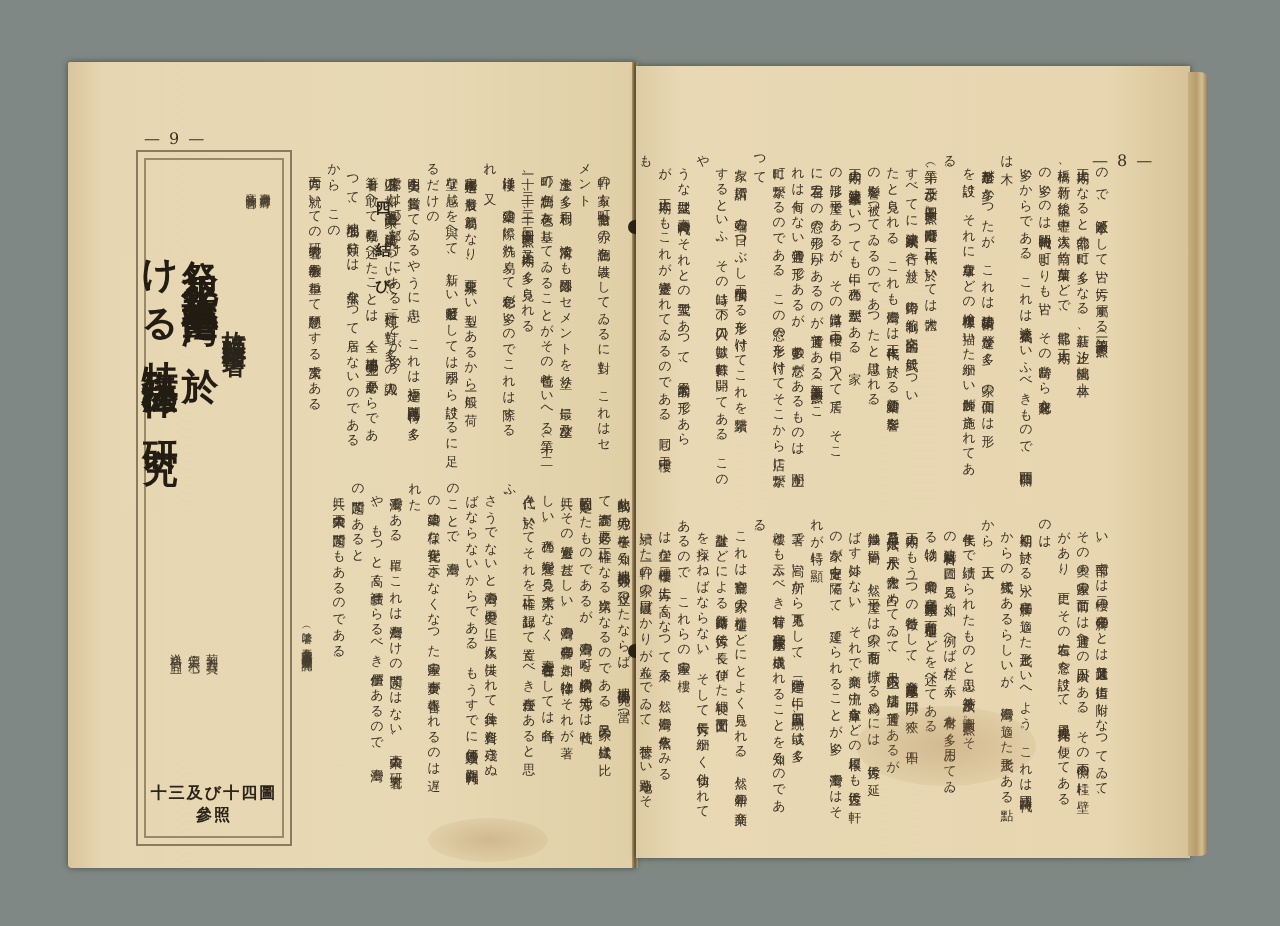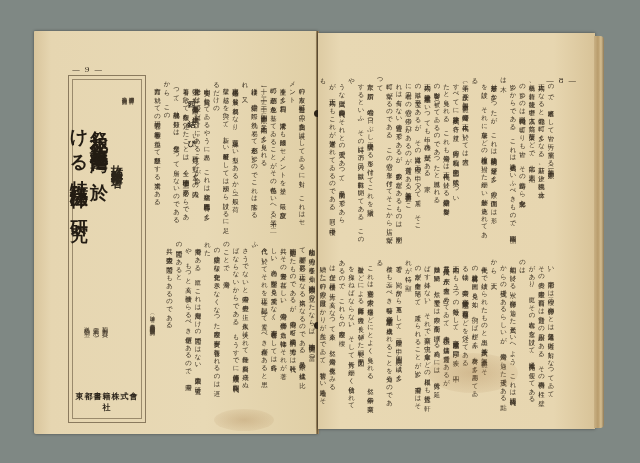--- a/index.html
+++ b/index.html
@@ -98,21 +98,21 @@
       <div class="vt author-aff" style="right:17px; top:16px;">高等法院判官</div>
       <div class="vt author-name" style="right:20px; top:80px;">故姉齒松平著</div>
 
       <div class="vt title-main" style="right:36px; top:40px;">祭祀公業竝臺灣に於</div>
       <div class="vt title-main" style="right:56px; top:40px;">ける特殊法律の研究</div>
 
       <div class="vt price" style="right:36px; top:246px;">菊判六五〇頁</div>
       <div class="vt price" style="right:45px; top:246px;">定價六・七〇</div>
       <div class="vt price" style="right:54px; top:246px;">送料〇・四五</div>
 
-      <div class="publisher">東都書籍株式會社</div>
+      <div class="publisher">十三及び十四圖參照</div>
     </div>
 
     <div class="vt body-text" style="right:12px; top:46px; height:150px;">
       <p>軒の家も町全體も赤の色調を表はしてゐるに對し、これはセメント</p>
       <p>漆土を多く利用し、淡水河でも外國はセメントを塗り、最に室及び</p>
       <p>町の色調が灰色を基してゐることがその特色といへる（第二十、二</p>
       <p>十一、二十二、二十三、二十四圖參照）。又大正期に多く見られる</p>
       <p>洋樓は、建築の際に洗れ易くて色彩が多いのでこれは除するれ、又</p>
       <p>家屋構造の發展も簡易となり、東亞殊しい型もあるから一般に荷</p>
       <p>壁な感じを與へて、新しい發展町としては國から設けるに足るだけの</p>

